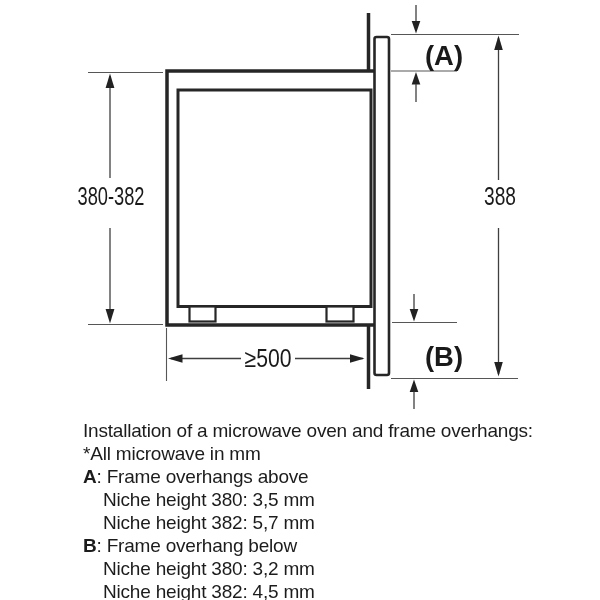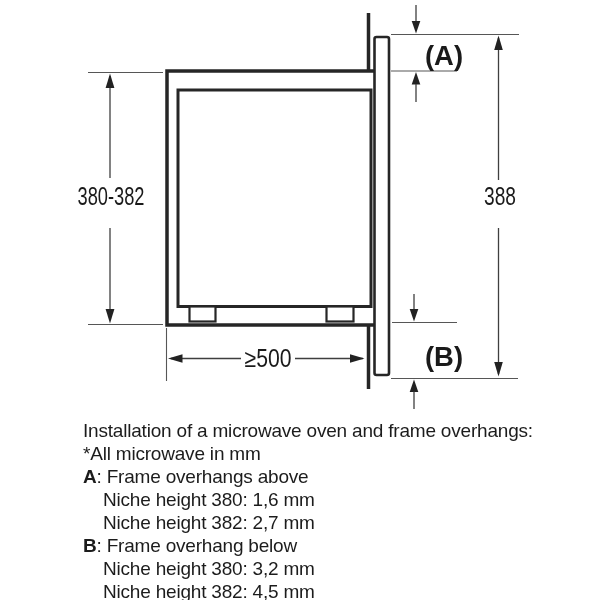--- a/index.html
+++ b/index.html
@@ -109,20 +109,20 @@
       <polygon class="ah" points="168,358.5 182.5,354.2 182.5,362.8"></polygon>
       <polygon class="ah" points="364.5,358.5 350,354.2 350,362.8"></polygon>
       <text class="dim-text" x="244.5" y="367" textLength="47" lengthAdjust="spacingAndGlyphs">≥500</text>
     </g>
   </svg>
 
   <div class="caption">
     <div class="cap-line">Installation of a microwave oven and frame overhangs:</div>
     <div class="cap-line">*All microwave in mm</div>
     <div class="cap-line"><b>A</b><span>: Frame overhangs above</span></div>
-    <div class="cap-line indent">Niche height 380: 1,6 mm</div>
-    <div class="cap-line indent">Niche height 382: 2,7 mm</div>
+    <div class="cap-line indent">Niche height 380: 3,5 mm</div>
+    <div class="cap-line indent">Niche height 382: 5,7 mm</div>
     <div class="cap-line"><b>B</b><span>: Frame overhang below</span></div>
     <div class="cap-line indent">Niche height 380: 3,2 mm</div>
     <div class="cap-line indent">Niche height 382: 4,5 mm</div>
   </div>
 
 </div>
 
 </body></html>

